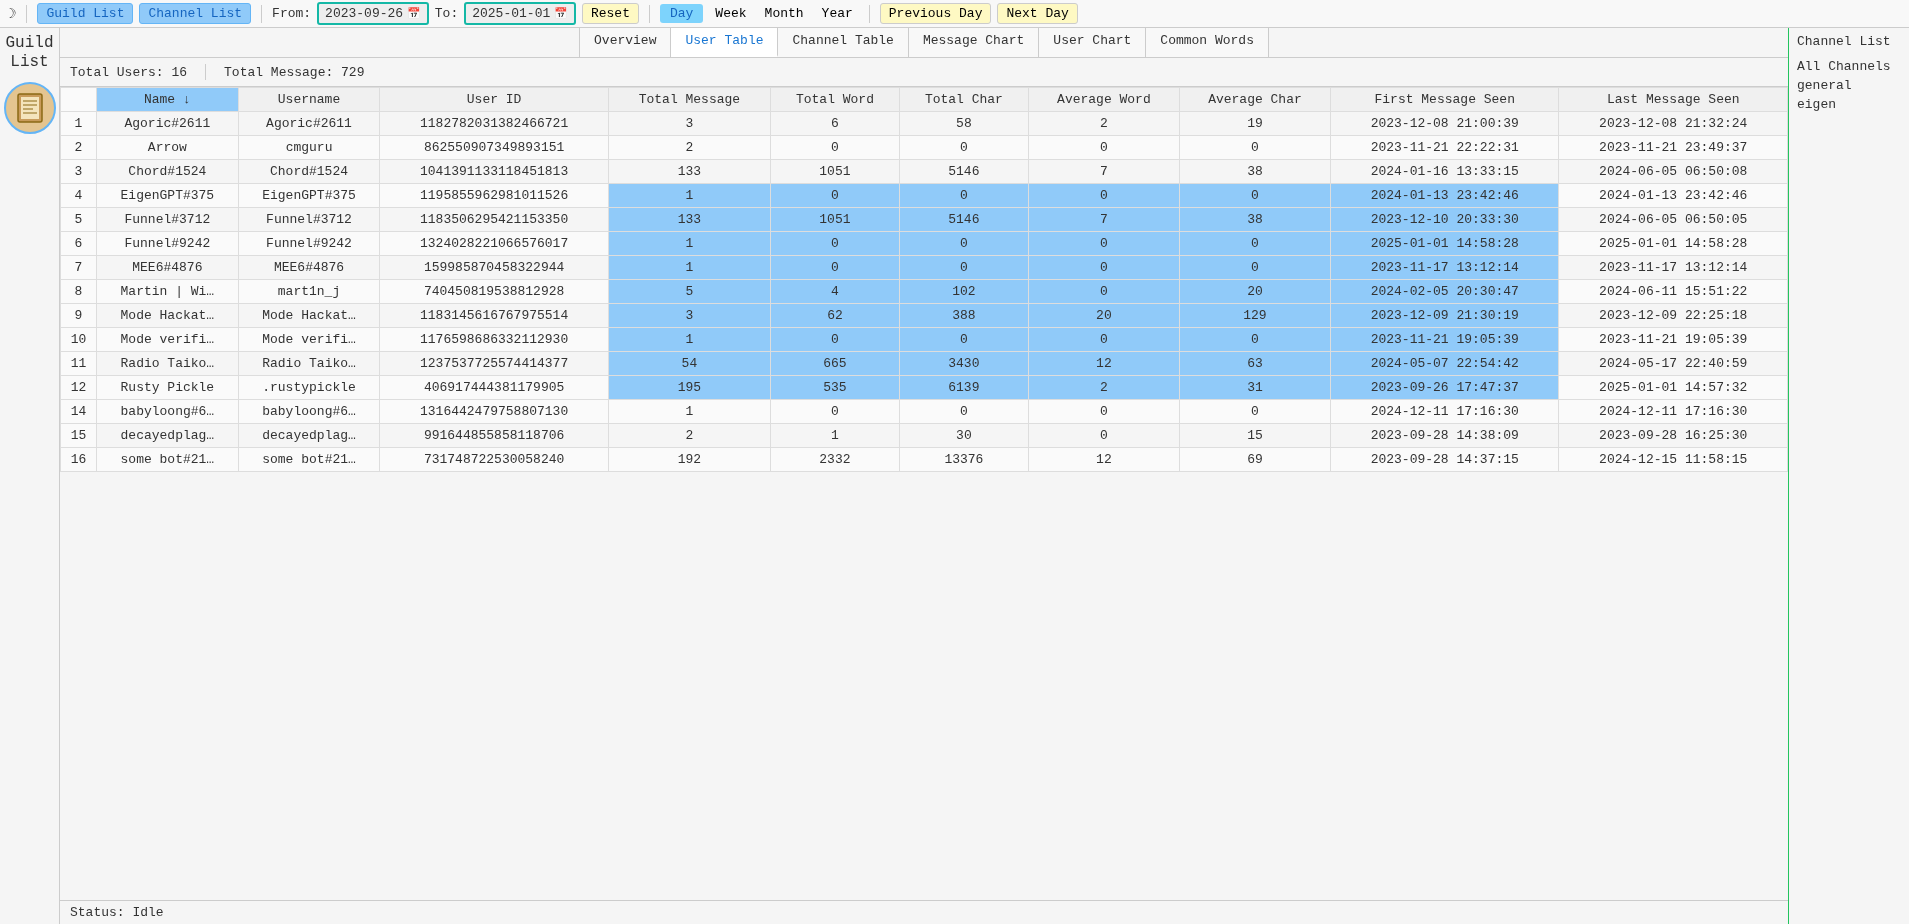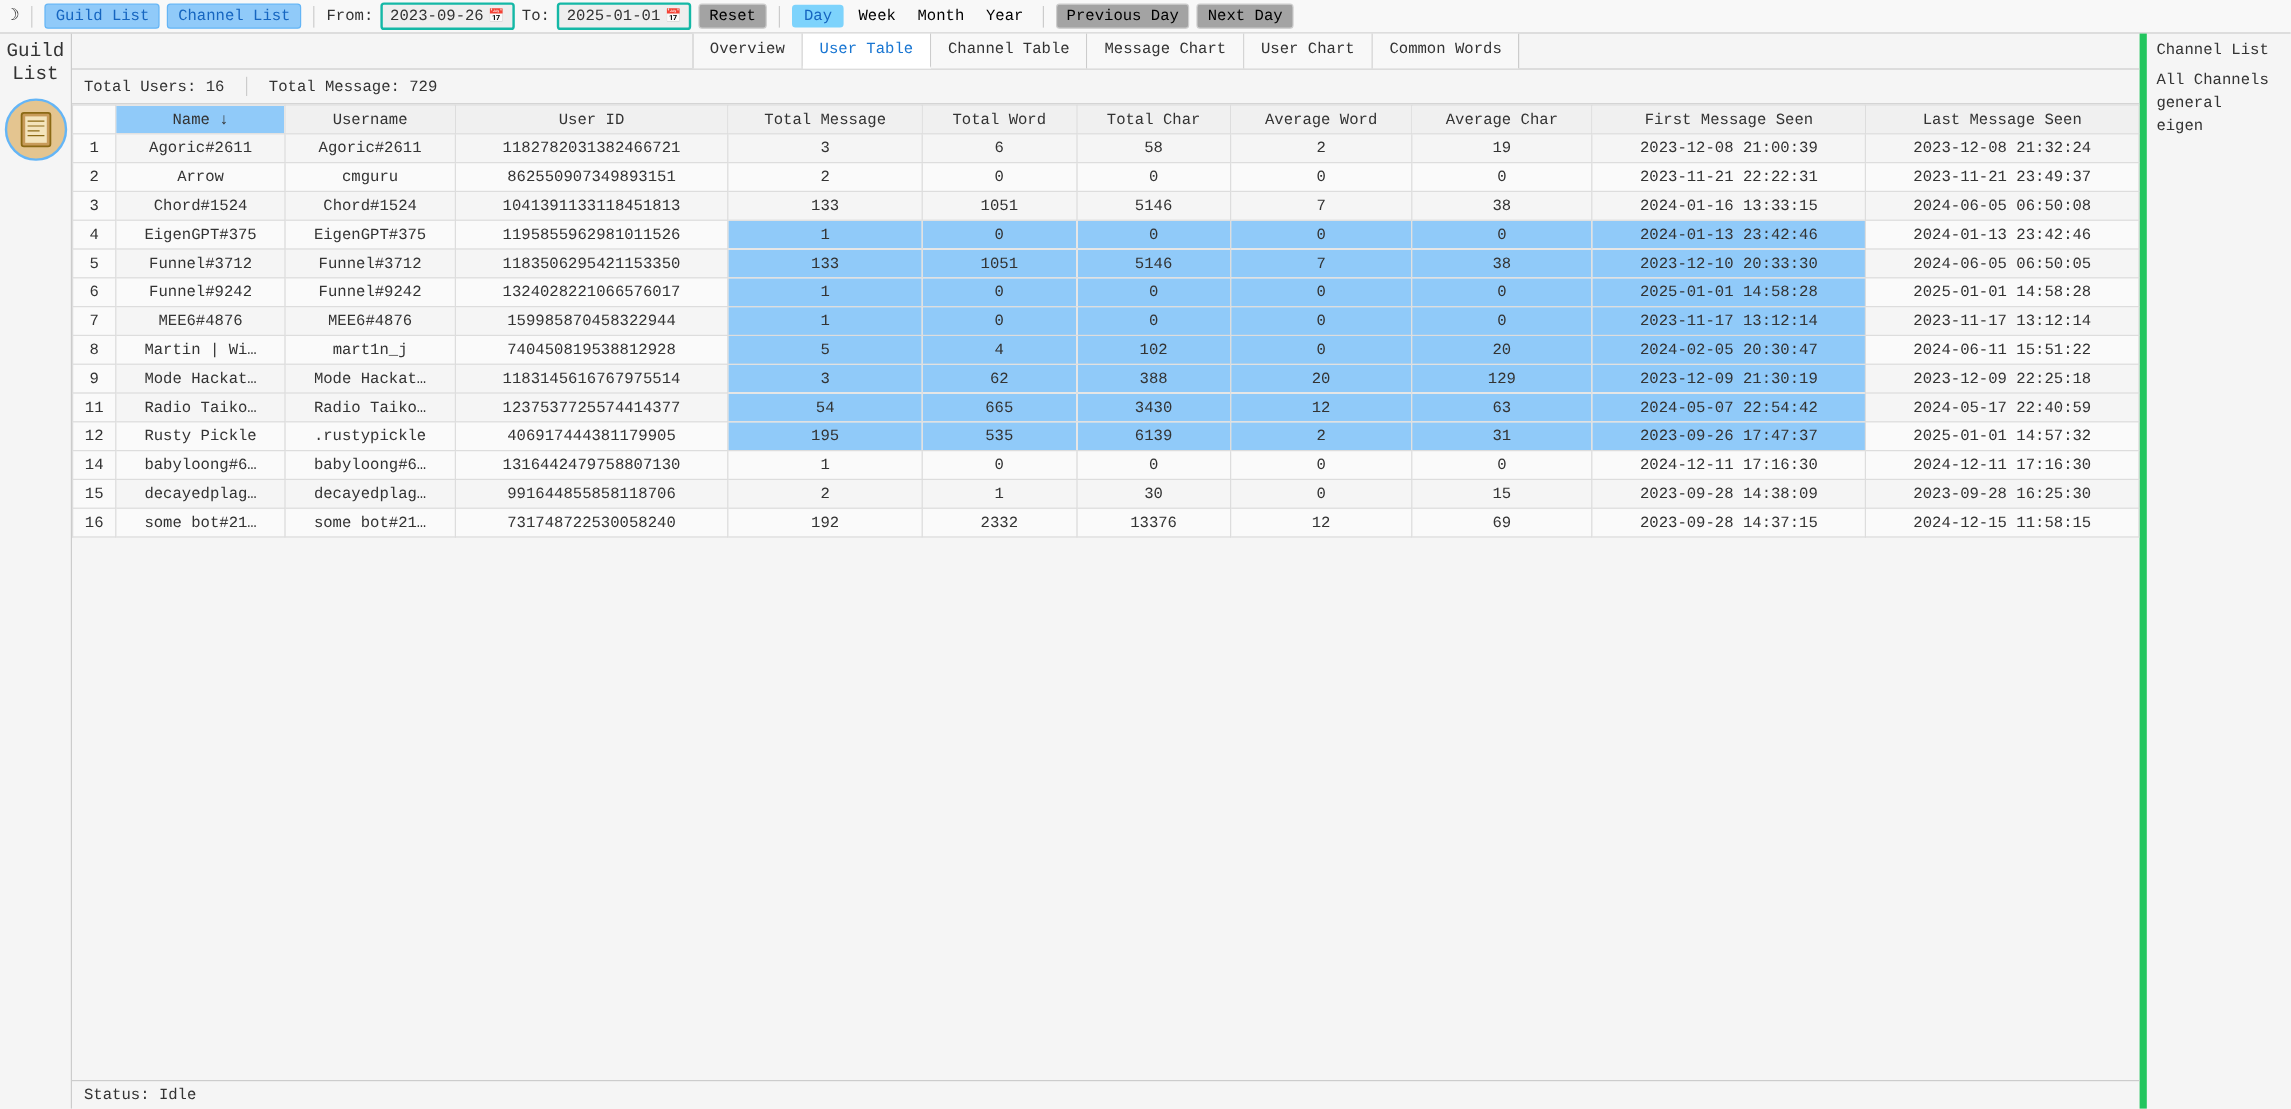--- a/index.html
+++ b/index.html
@@ -16,42 +16,42 @@
   display: flex;
   align-items: center;
   padding: 4px 8px;
   border-bottom: 1px solid #ccc;
   gap: 6px;
   background: #f8f8f8;
   height: 28px;
 }
 .topbar .divider { width:1px; height:18px; background:#ccc; margin:0 4px; }
 .btn {
-  background: #a3a3a3;
+  background: #fef9c3;
   border: 1px solid #ccc;
   border-radius: 3px;
   padding: 2px 8px;
   cursor: pointer;
   font-family: inherit;
   font-size: 13px;
 }
 .btn.active { background: #90caf9; border-color:#64b5f6; color:#1565c0; }
 .plain-btn { background:transparent; border:none; cursor:pointer; font-family:inherit; font-size:13px; padding:2px 6px; }
 .plain-btn.active { background:#7dd3fc; border-radius:3px; color:#1565c0; padding:2px 10px; }
 .date-box { background:#eee; border:2px solid #14b8a6; border-radius:3px; padding:2px 6px; display:inline-flex; align-items:center; gap:4px; }
 .cal-icon { font-size:11px; }
 .moon-icon { font-size:14px; cursor:pointer; }
 
 .main-layout { display:flex; height:calc(100% - 28px); }
 .left-sidebar { width:60px; border-right:1px solid #ccc; display:flex; flex-direction:column; align-items:center; padding-top:6px; }
 .left-sidebar .title { font-size:16px; text-align:center; line-height:1.2; margin-bottom:10px; }
 .guild-icon { width:52px; height:52px; border-radius:50%; border:2px solid #64b5f6; background:#e4c590; display:flex; align-items:center; justify-content:center; cursor:pointer; }
 .guild-icon svg { width:36px; height:36px; }
 
-.center { flex:1; display:flex; flex-direction:column; border-right:6px solid #22c55e; }
+.center { flex:1; display:flex; flex-direction:column; border-right:1px solid #22c55e; }
 .tabs-row { display:flex; border-bottom:1px solid #ccc; height:30px; }
 .tabs-spacer { flex:1; }
 .tab { border:1px solid #ccc; border-top:none; border-bottom:none; padding:5px 14px; cursor:pointer; background:#f8f8f8; }
 .tab.active { background:#fff; color:#1976d2; border-bottom:2px solid #fff; }
 .tab + .tab { border-left:none; }
 
 .stats-row { display:flex; align-items:center; gap:18px; padding:6px 10px; border-bottom:1px solid #ccc; }
 .stats-row .divider2 { width:1px; height:16px; background:#ccc; }
 
 .table-wrap { flex:1; overflow:auto; }
@@ -259,20 +259,33 @@
               <td class="col-user">Mode Hackat…</td>
               <td>1183145616767975514</td>
               <td class="hl">3</td>
               <td class="hl">62</td>
               <td class="hl">388</td>
               <td class="hl">20</td>
               <td class="hl">129</td>
               <td class="hl">2023-12-09 21:30:19</td>
               <td>2023-12-09 22:25:18</td>
             </tr>
+            <tr class="odd">
+              <td class="rownum">10</td>
+              <td class="col-name">Mode verifi…</td>
+              <td class="col-user">Mode verifi…</td>
+              <td>1176598686332112930</td>
+              <td class="hl">1</td>
+              <td class="hl">0</td>
+              <td class="hl">0</td>
+              <td class="hl">0</td>
+              <td class="hl">0</td>
+              <td class="hl">2023-11-21 19:05:39</td>
+              <td>2023-11-21 19:05:39</td>
+            </tr>
             <tr>
               <td class="rownum">11</td>
               <td class="col-name">Radio Taiko…</td>
               <td class="col-user">Radio Taiko…</td>
               <td>1237537725574414377</td>
               <td class="hl">54</td>
               <td class="hl">665</td>
               <td class="hl">3430</td>
               <td class="hl">12</td>
               <td class="hl">63</td>

